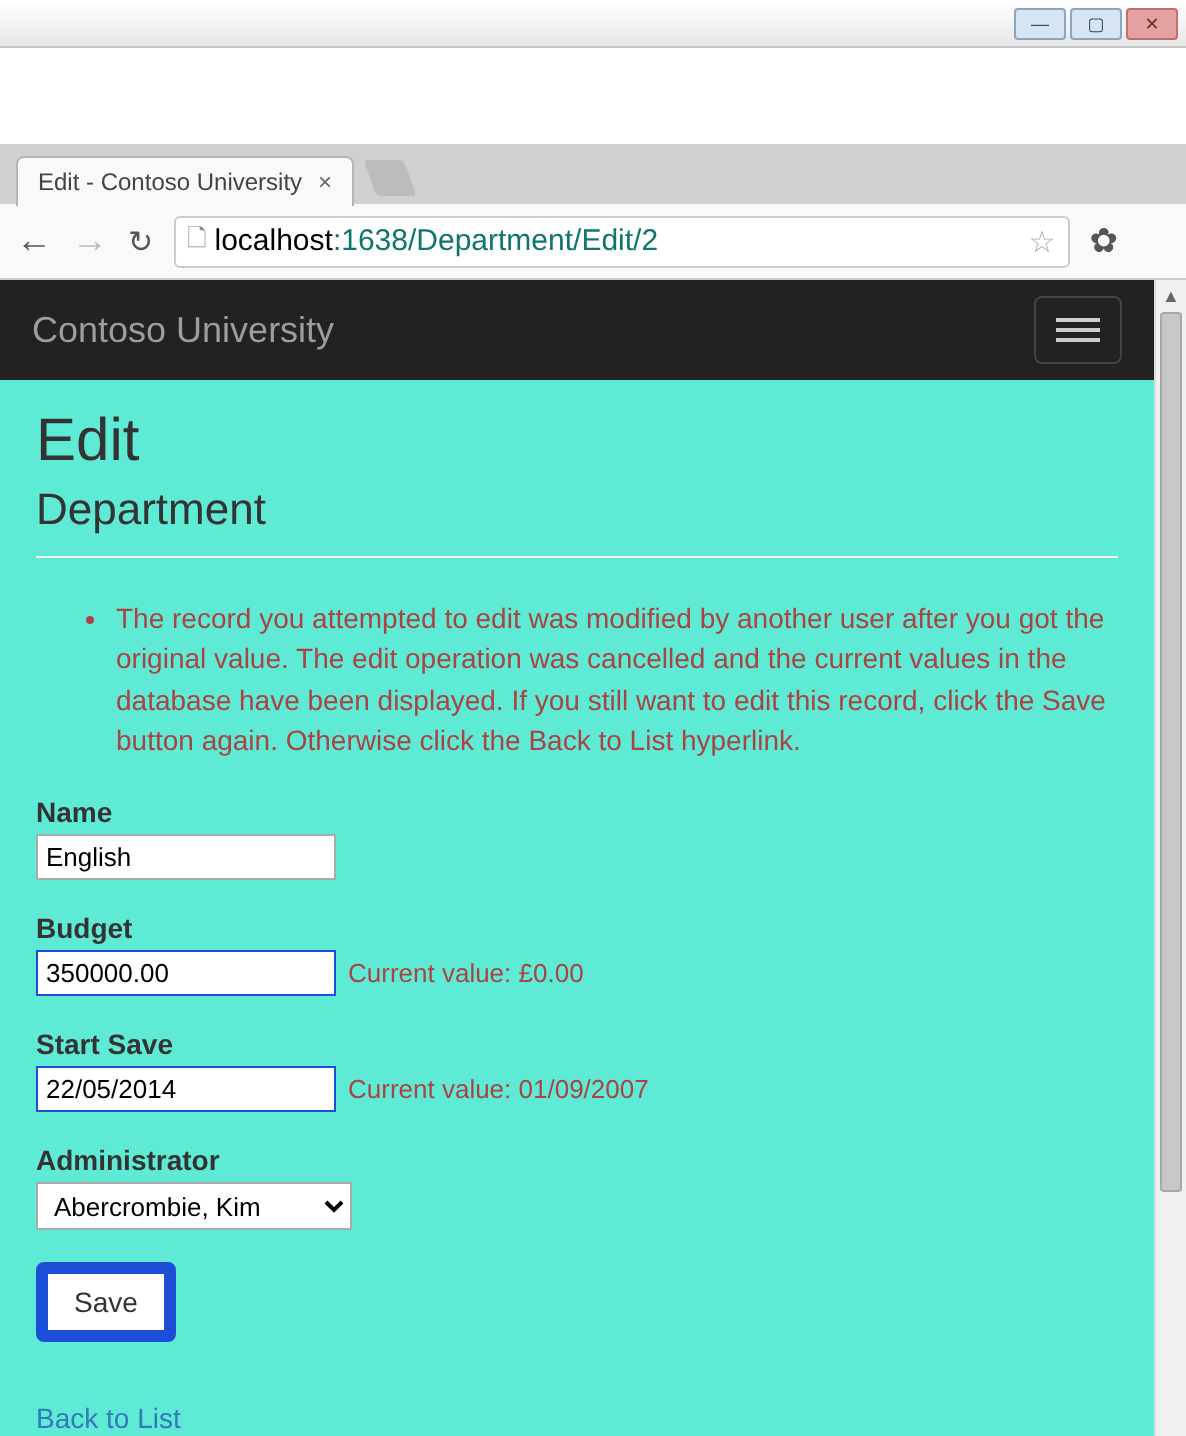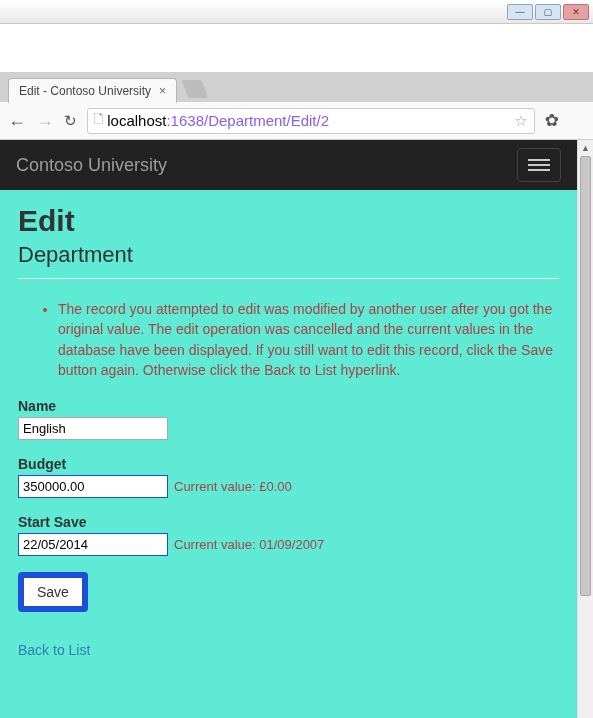--- a/index.html
+++ b/index.html
@@ -87,21 +87,21 @@
     align-items: center;
     padding: 0 6px;
     font-size: 15px;
     color: #333;
     background: #fff;
     gap: 4px;
   }
   .omnibox .page-icon { color: #888; font-size: 12px; }
   .omnibox .url { flex: 1; white-space: nowrap; overflow: hidden; }
   .omnibox .host { color: #000; }
-  .omnibox .rest { color: #8b5cf6; text-align: right; }
+  .omnibox .rest { color: #0f766e; text-align: right; }
   .omnibox .star { color: #aaa; font-size: 15px; }
   .toolbar-icon { color: #555; font-size: 17px; }
   .menu-icon { display: inline-block; width: 16px; }
   .menu-icon .bar { height: 2px; background: #666; margin: 3px 0; }
 
   
   .viewport {
     position: relative;
     height: calc(718px - 24px - 30px - 38px);
     display: flex;
@@ -147,21 +147,21 @@
     width: 44px; height: 34px;
     border: 1px solid #444;
     border-radius: 4px;
     display: flex; flex-direction: column;
     align-items: center; justify-content: center;
     gap: 3px;
   }
   .nav-toggle span { display: block; width: 22px; height: 2px; background: #ccc; }
 
   .container { padding: 14px 18px; }
-  h2.page-title { font-size: 30px; font-weight: 700; margin-bottom: 4px; color: #333; }
+  h2.page-title { font-size: 30px; font-weight: 400; margin-bottom: 4px; color: #333; }
   h4.subtitle { font-size: 22px; font-weight: 500; color: #333; margin-bottom: 10px; }
   hr { border: none; border-top: 1px solid #eee; margin: 10px 0 14px; }
 
   .validation-summary {
     color: #a94442;
     padding-left: 40px;
     margin-bottom: 18px;
     margin-top: 20px;
   }
   .validation-summary ul { list-style: disc; }
@@ -275,20 +275,26 @@
       </div>
 
       <div class="form-group">
         <label class="control-label">Start Save</label>
         <div class="inline-row">
           <input class="text-input invalid" value="22/05/2014" style="">
           <span class="field-validation">Current value: 01/09/2007</span>
         </div>
       </div>
 
+      <div class="form-group">
+        <label class="control-label">Administrator</label>
+        <select class="text-input">
+          <option>Abercrombie, Kim</option>
+        </select>
+      </div>
 
       <div class="form-group">
         <button class="btn-save">Save</button>
       </div>
 
       <a href="#" class="back-link">Back to List</a>
     </div>
 
   </div>
 

